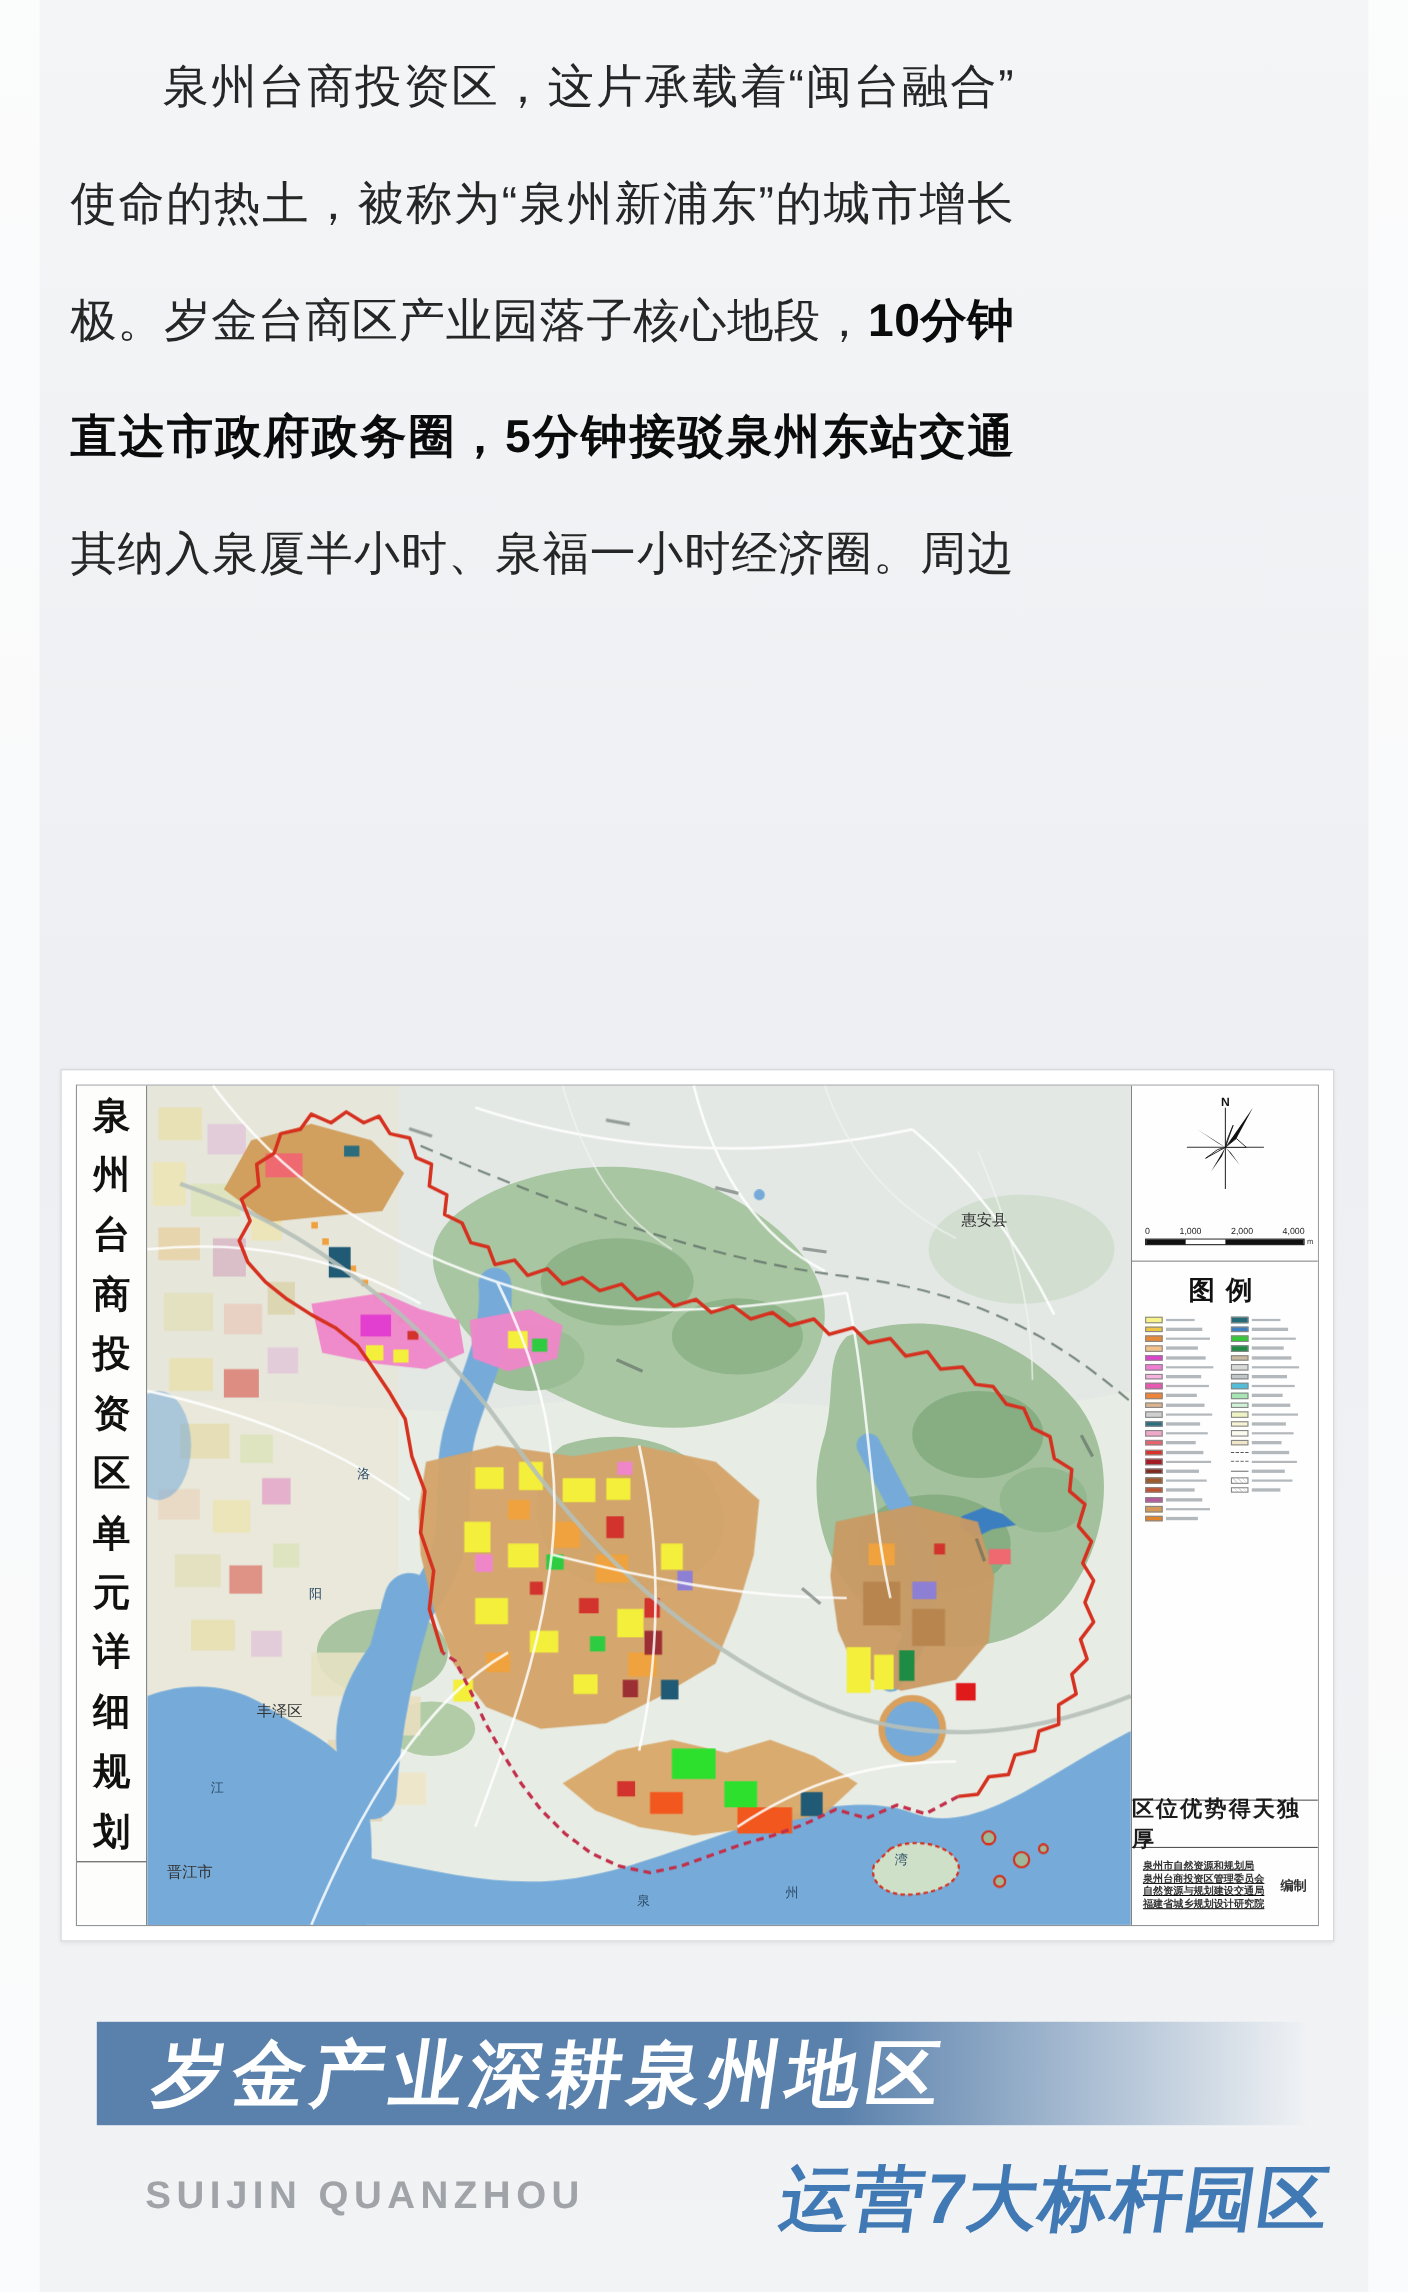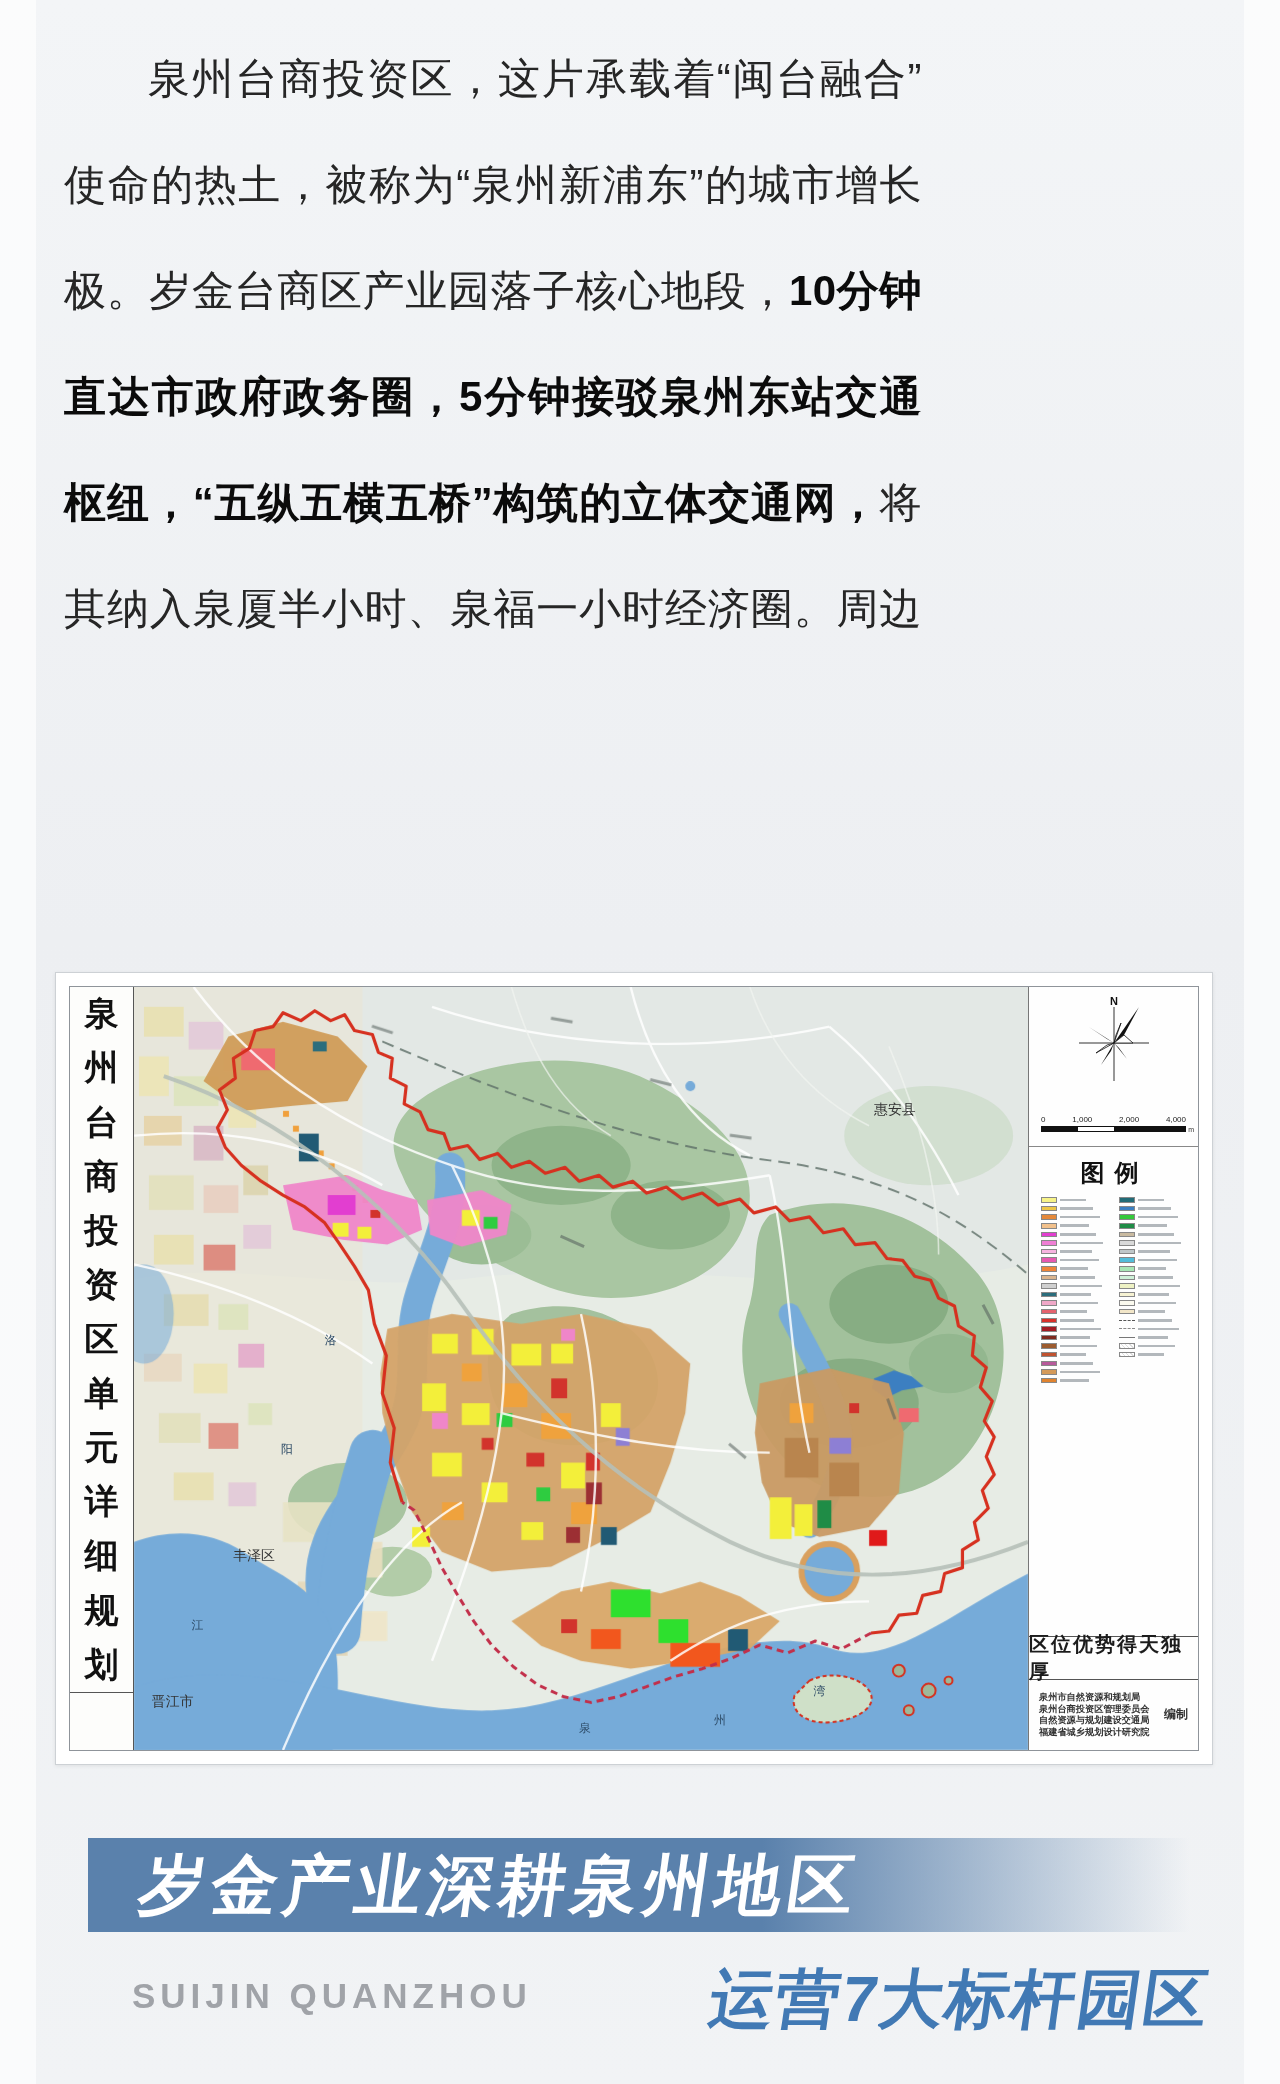--- a/index.html
+++ b/index.html
@@ -55,21 +55,21 @@
   .sw.line { border:none; border-top:1.6px solid #555; height:0; }
   .sw.dash { border:none; border-top:1.6px dashed #555; height:0; }
   .sw.hatch { background:repeating-linear-gradient(45deg,#ddd 0 1px,#fff 1px 3px); }
   .lbl { height:2.6px; background:#9aa0a6; opacity:.75; }
 
   .spacer { flex:1; }
   .panel-titlebox { height:44px; border-top:1.5px solid #555; border-bottom:1.5px solid #555;
                     display:flex; align-items:center; justify-content:center;
                     font-size:20px; font-weight:700; letter-spacing:2px; color:#1c1c1c; }
   .credits { height:70px; display:flex; align-items:center; padding:4px 8px 6px 10px; }
-  .credit-lines { flex:1; }
+  .credit-lines { flex:1;text-decoration:underline; }
   .cl { font-size:10px; line-height:13px; color:#333; font-weight:700; transform:scale(.92); transform-origin:left; }
   .cl.tight { line-height:11px; }
   .credit-role { font-size:12px; font-weight:700; color:#333; padding-right:2px; }
 
   
   .banner { position:absolute; left:88px; top:1838px; width:1124px; height:94px;
             background:linear-gradient(90deg,#5a81ac 0%,#5a81ac 60%,rgba(90,129,172,0) 98%); }
   .banner-text { position:absolute; left:52px; top:0; height:94px; line-height:94px;
                  color:#ffffff; font-size:66px; font-weight:800; letter-spacing:6px;
                  transform:skewX(-8deg); display:inline-block; white-space:nowrap; }
@@ -83,21 +83,20 @@
 
 <div class="page">
   <div class="edge left"></div>
   <div class="edge right"></div>
 
   <section class="para" id="para">
       <div class="pline indent"><span class="seg">泉州台商投资区，这片承载着“闽台融合”</span></div>
       <div class="pline"><span class="seg">使命的热土，被称为“泉州新浦东”的城市增长</span></div>
       <div class="pline"><span class="seg">极。岁金台商区产业园落子核心地段，</span><span class="seg bold">10分钟</span></div>
       <div class="pline"><span class="seg bold">直达市政府政务圈，5分钟接驳泉州东站交通</span></div>
-      <div class="pline"><span class="seg bold">枢纽，“五纵五横五桥”构筑的立体交通网，</span><span class="seg">将</span></div>
       <div class="pline"><span class="seg">其纳入泉厦半小时、泉福一小时经济圈。周边</span></div>
     </section>
 
   <figure class="map-card">
     <div class="map-frame">
 
       <aside class="map-strip">
         <div id="stripchars" style="flex:1;display:flex;flex-direction:column;">
             <div class="schar">泉</div>
             <div class="schar">州</div>

